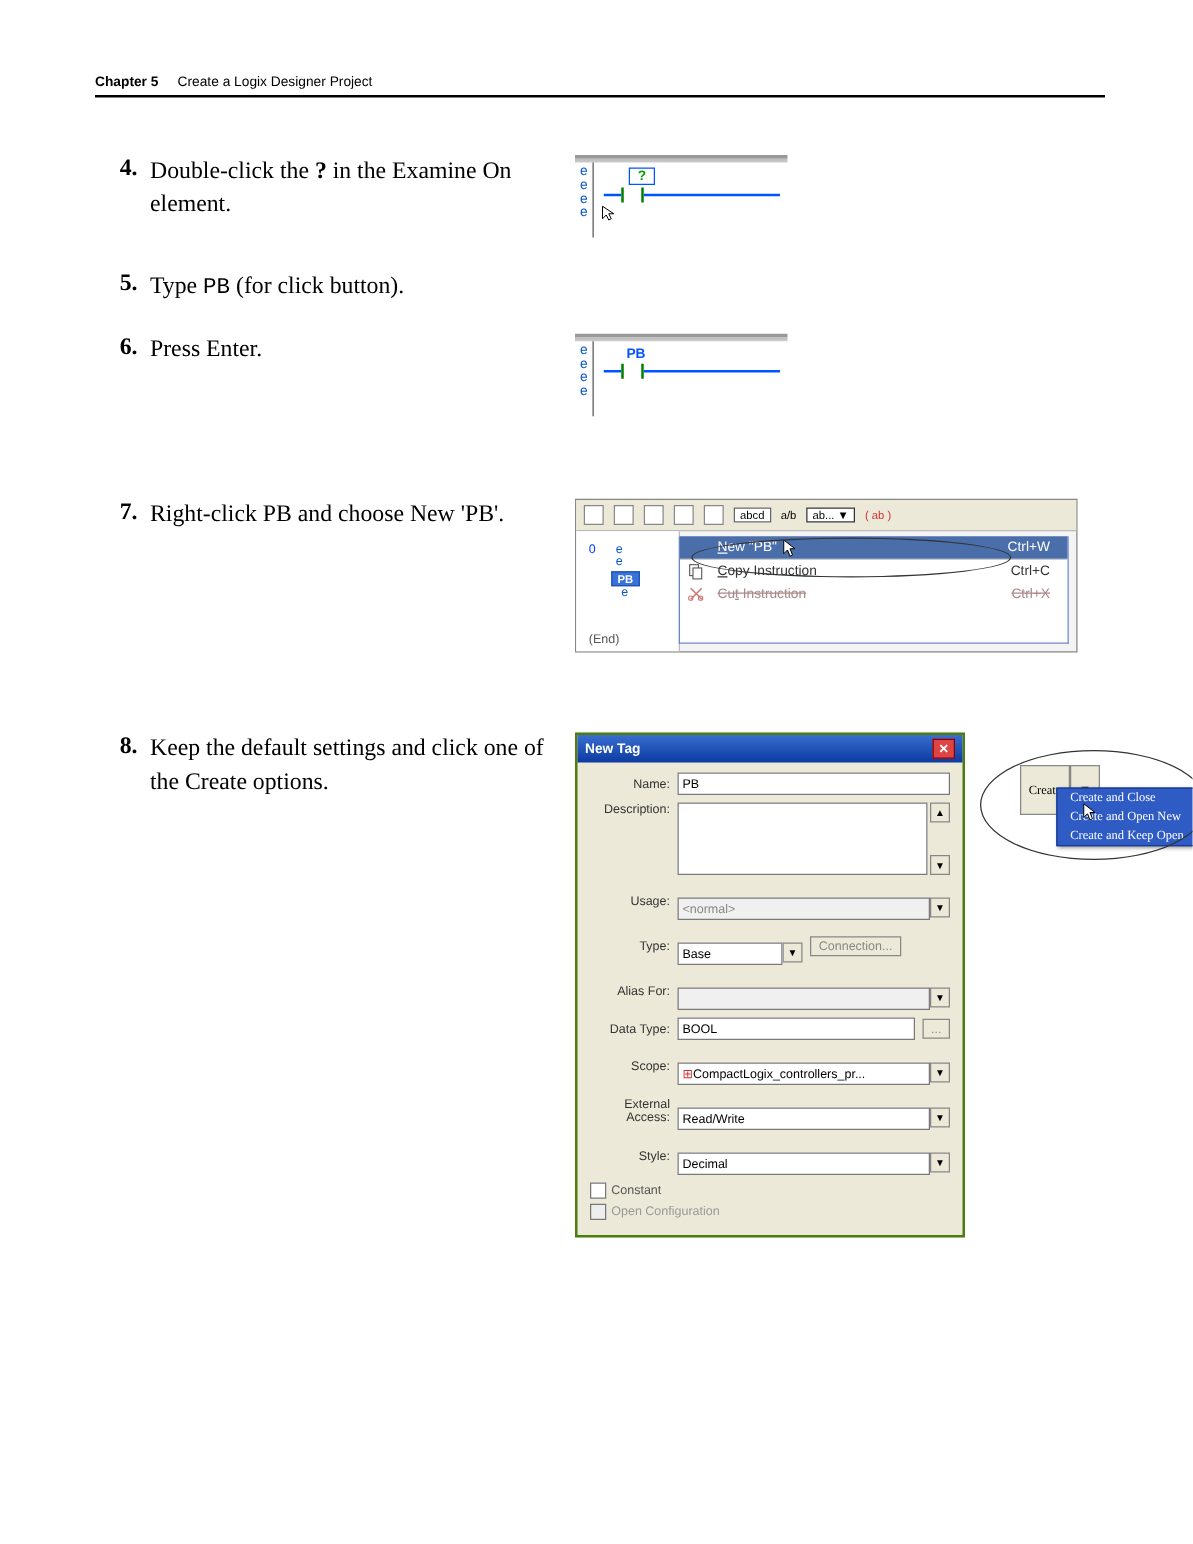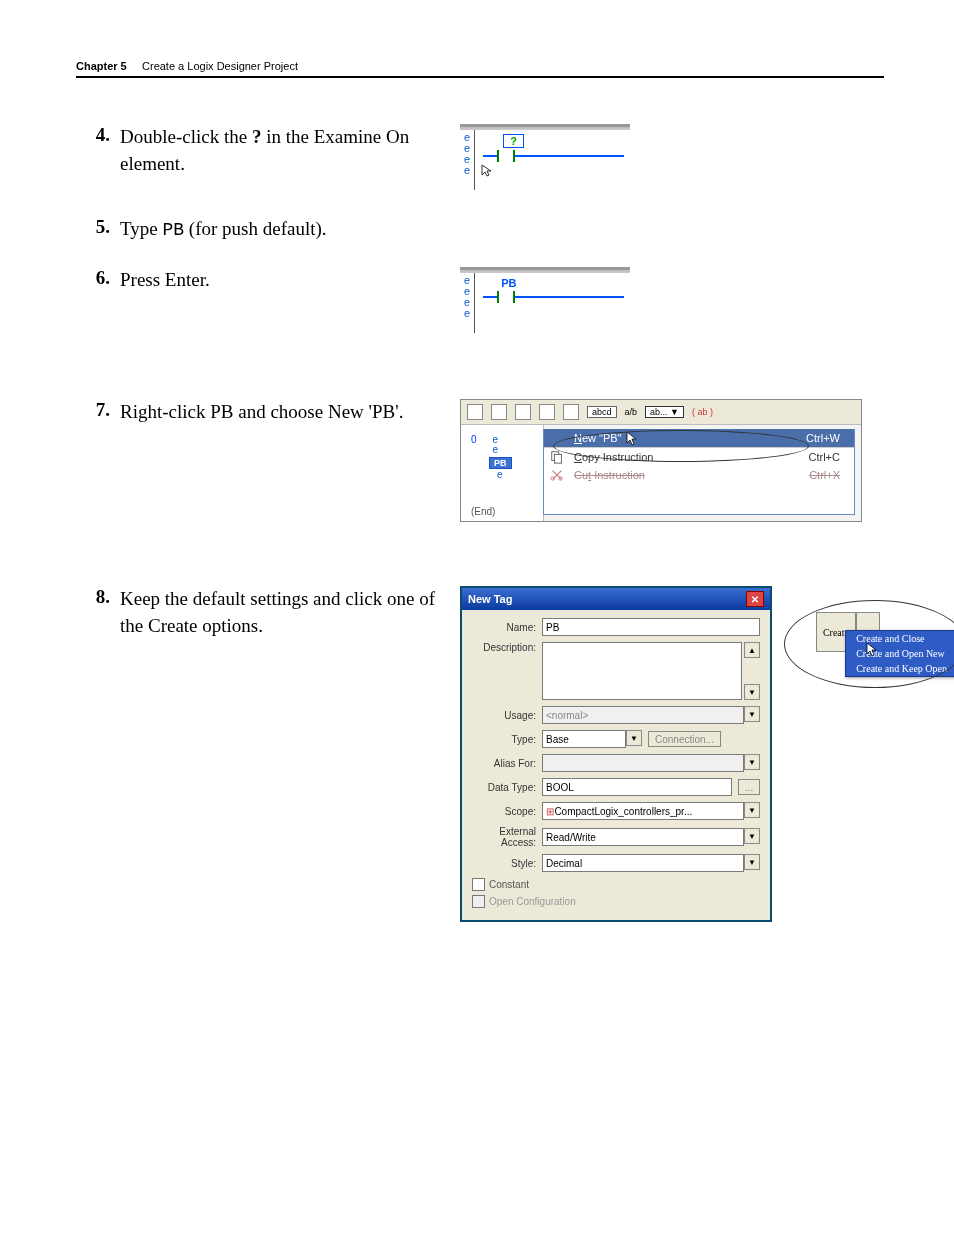--- a/index.html
+++ b/index.html
@@ -185,21 +185,21 @@
     position:absolute;border:1px solid #333;border-radius:50%;
     width:254px;height:30px;left:92px;top:30px;pointer-events:none;
   }
 
   
   .dlg-wrap{
     position:relative;
     width:420px;
   }
   .dlg{
-    border:2px solid #0c4a6e;
+    border:2px solid #4d7c0f;
     width:308px;
     background:#ece9d8;
     font-family: Tahoma, Arial, sans-serif;
     font-size:11px;
   }
   .dlg-title{
     background:linear-gradient(#3a6ed0,#0b3aa0);
     color:#fff;font-weight:700;font-size:11px;
     padding:3px 6px;display:flex;justify-content:space-between;align-items:center;
   }
@@ -217,21 +217,21 @@
   }
   .dlg-input.gray{background:#f0f0f0;color:#888}
   .dlg-desc{
     flex:1;border:1px solid #7a7a7a;background:#fff;height:56px;font-size:10px;
   }
   .dlg-dd{
     width:14px;height:14px;border:1px solid #888;background:#ece9d8;
     display:flex;align-items:center;justify-content:center;font-size:8px;
   }
   .dlg-select{
-    display:flex;flex:1;
+    display:flex;flex:1;margin-top:12px;
   }
   .dlg-btn-small{
     border:1px solid #888;background:#ece9d8;padding:0 6px;font-size:10px;color:#888;height:16px;
   }
   .dlg-chk{display:flex;align-items:center;gap:4px;font-size:10px;color:#555;margin-top:4px}
   .dlg-chk.dis{color:#999}
   .chkbox{width:11px;height:11px;border:1px solid #777;background:#fff}
 
   .create-btn-wrap{
     position:absolute;right:0px;top:26px;
@@ -307,21 +307,21 @@
               </svg>
           </div>
         </div>
       </div>
     </div>
   </div>
 
   <div class="content-row">
     <div class="num"><span class="n-bold">5.</span></div>
     <div class="text">
-      <span>Type </span><span class="mono">PB</span><span> (for push default).</span>
+      <span>Type </span><span class="mono">PB</span><span> (for click button).</span>
     </div>
     <div class="figbox"></div>
   </div>
 
   <div class="content-row">
     <div class="num"><span class="n-bold">6.</span></div>
     <div class="text">Press Enter.</div>
     <div class="figbox">
       <div class="ladder-fig">
         <div class="grad"></div>

